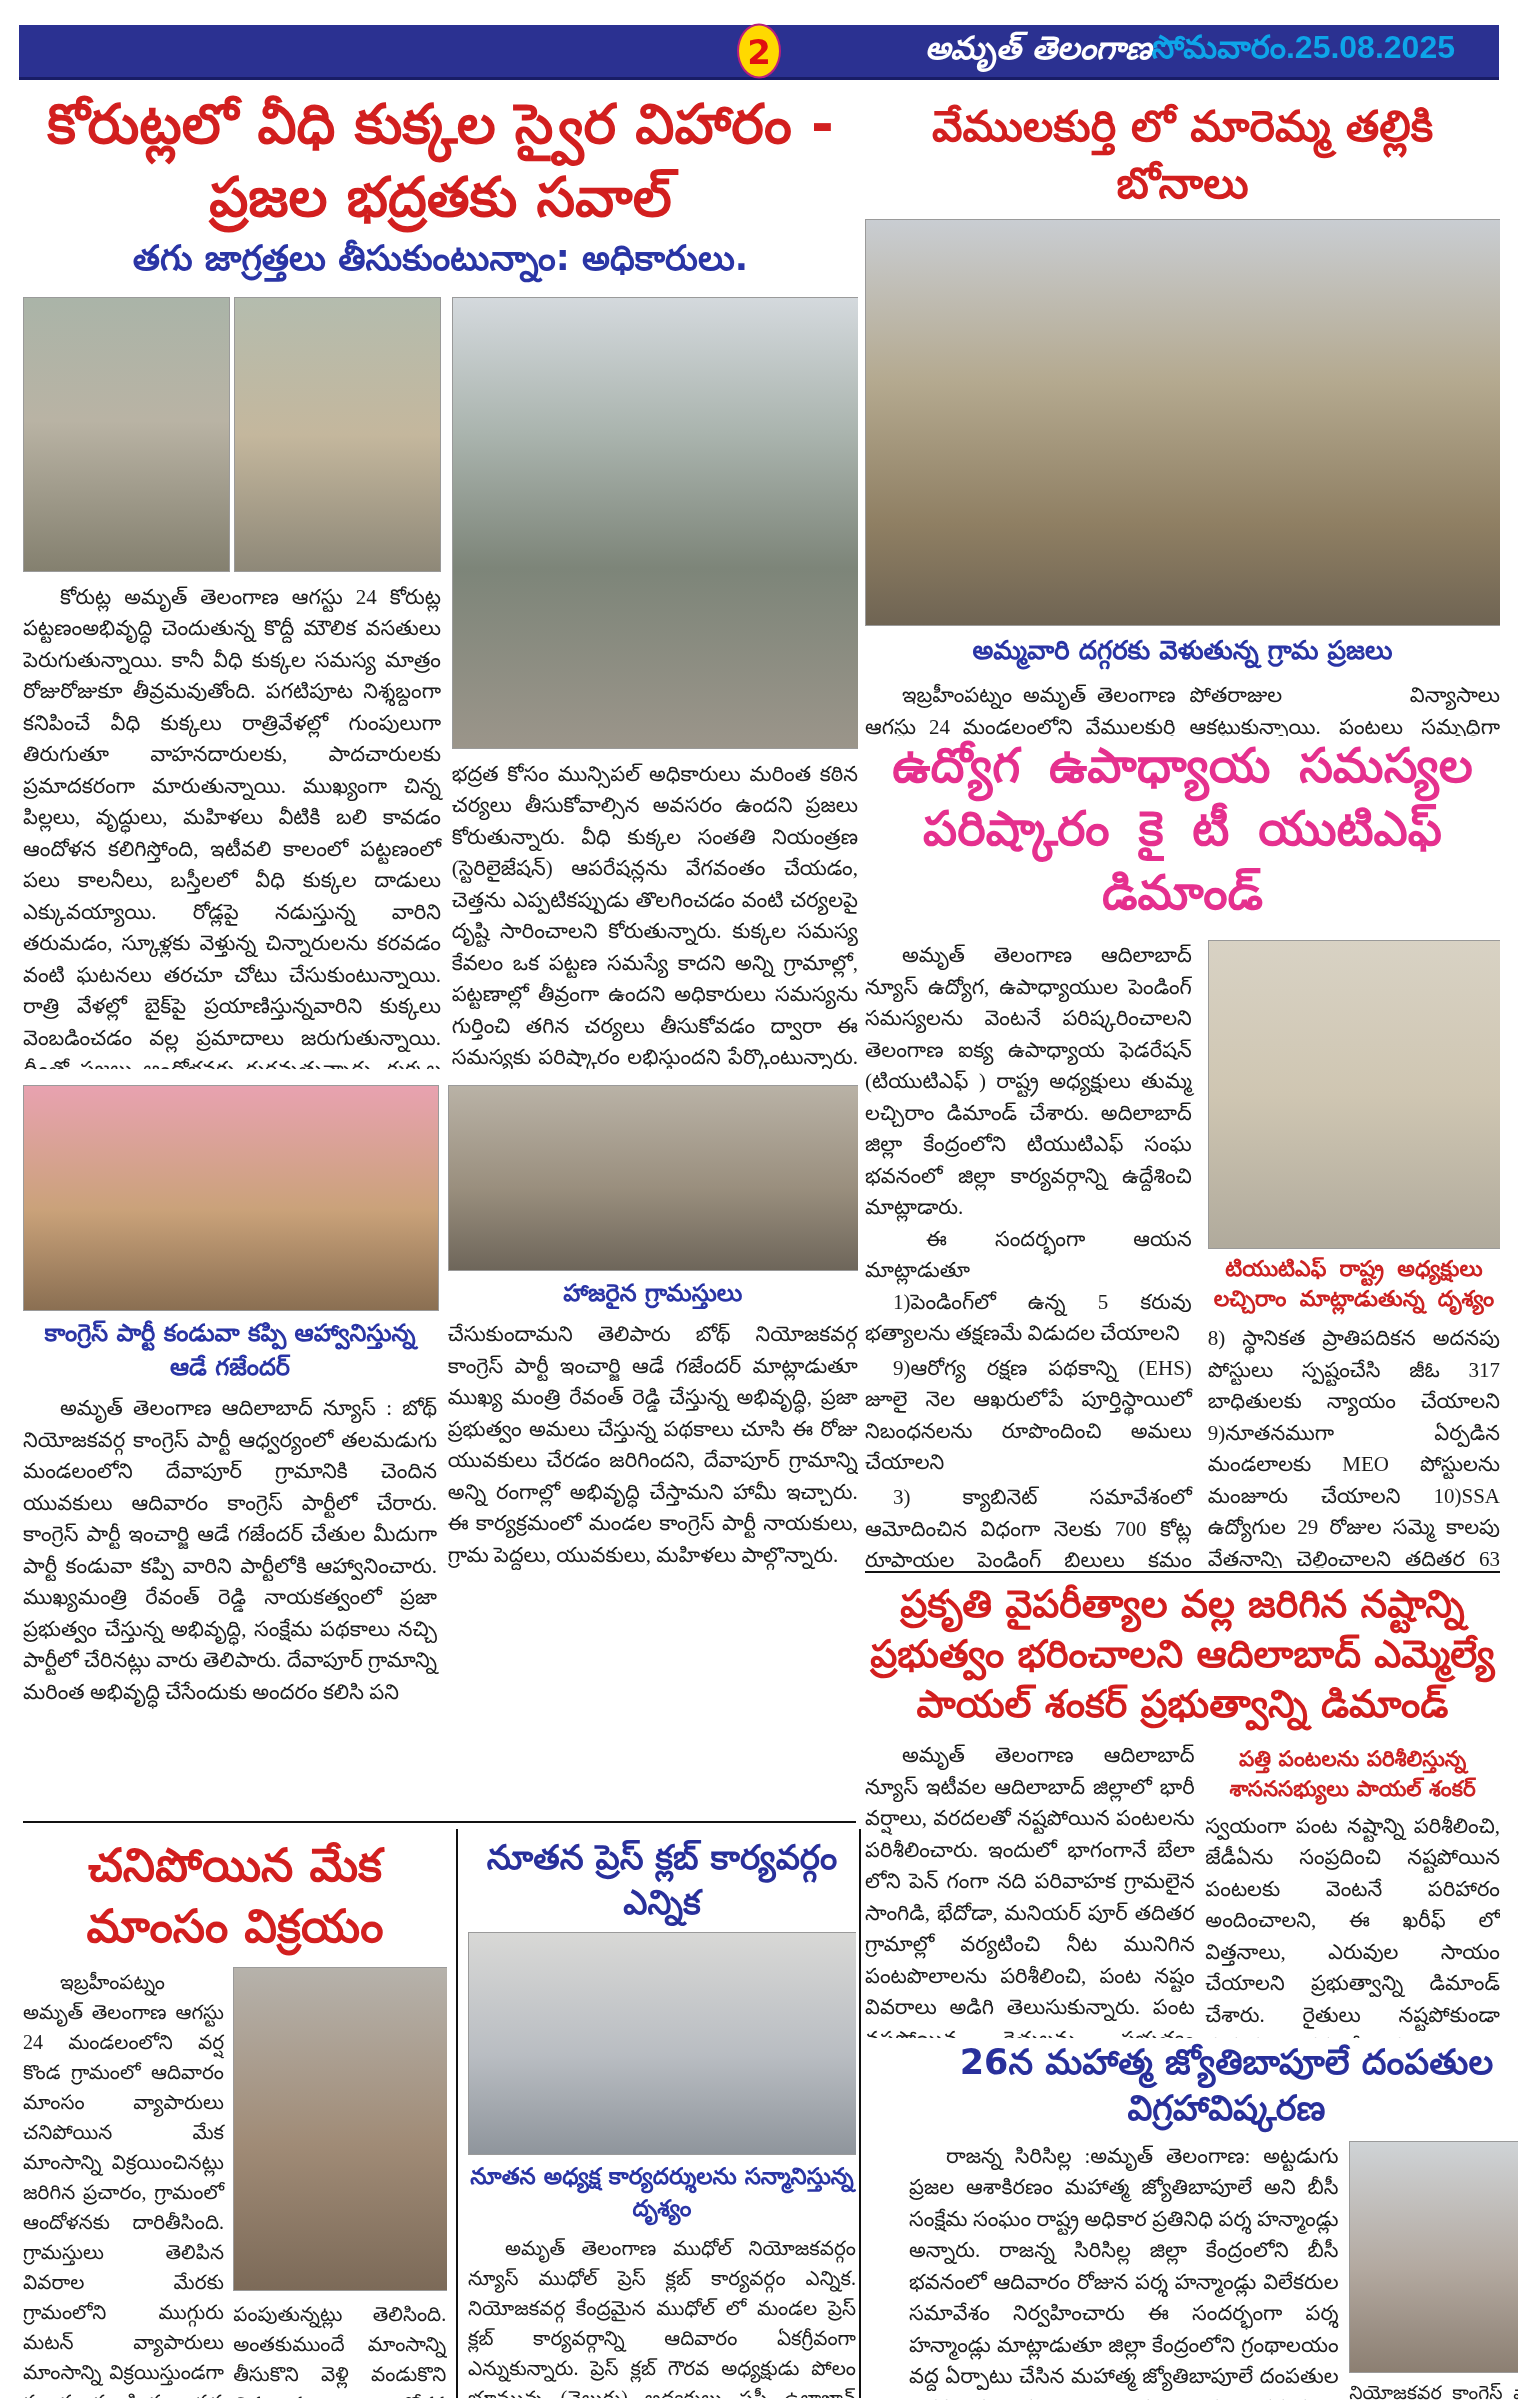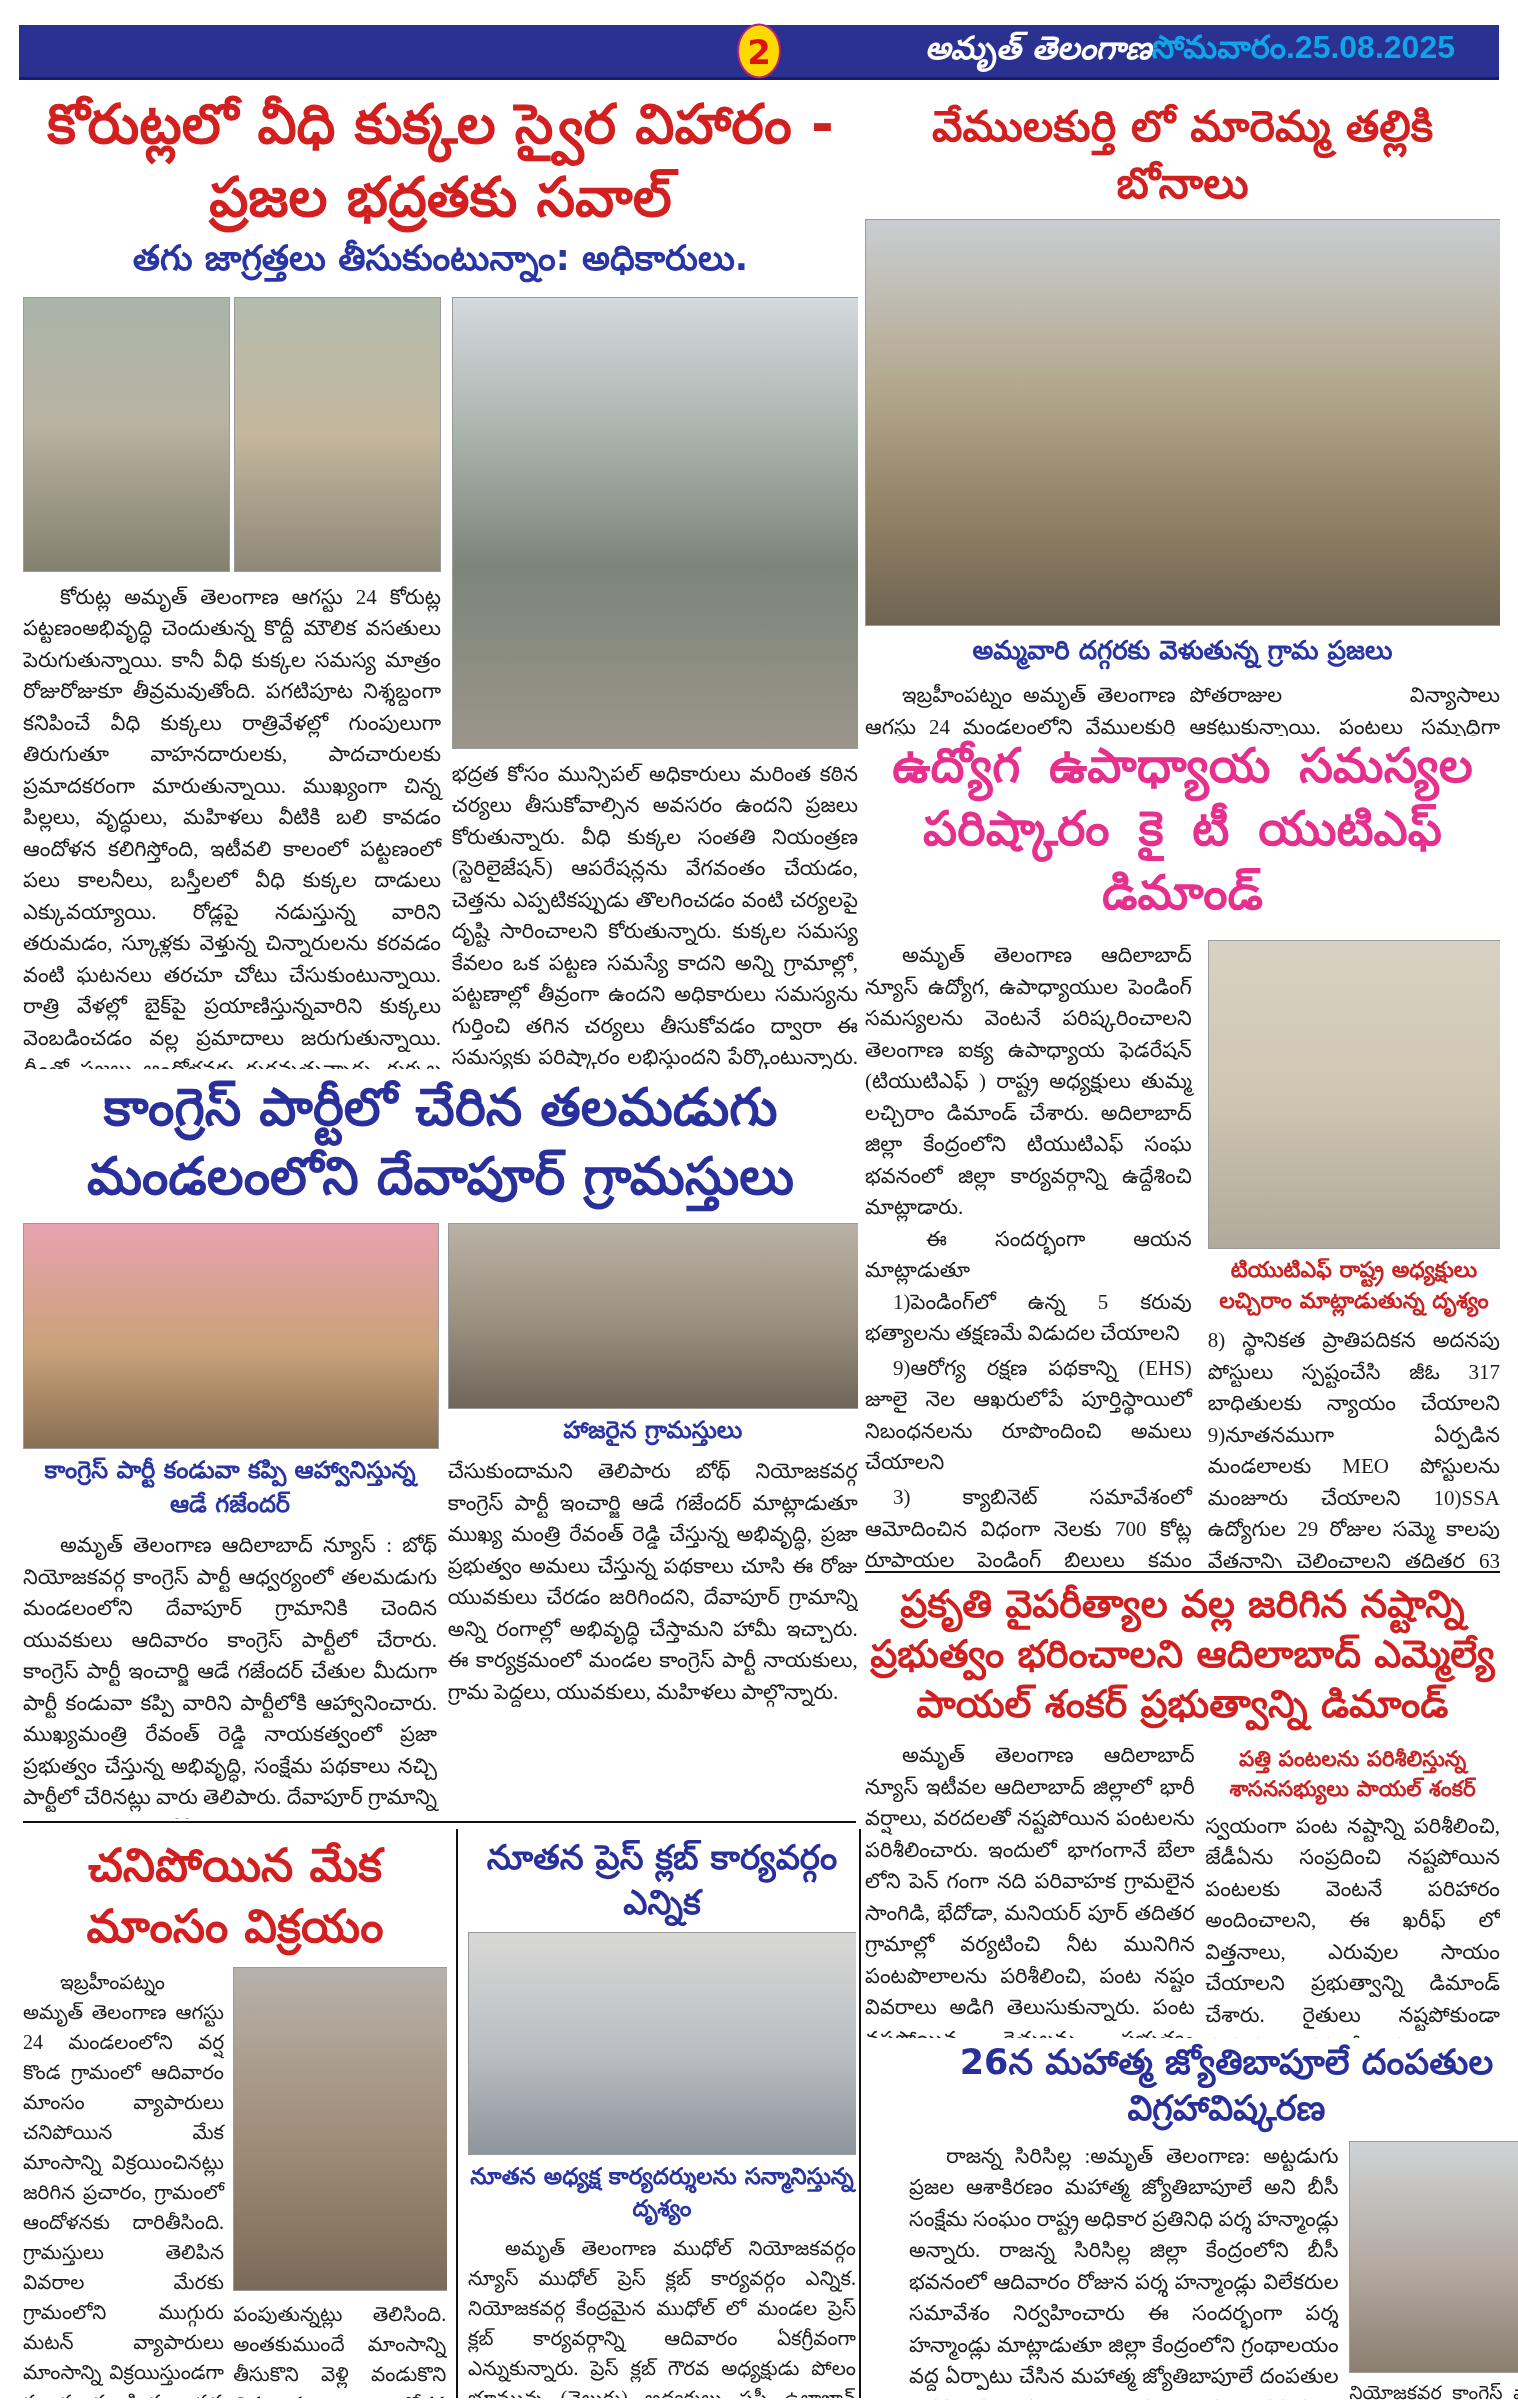--- a/index.html
+++ b/index.html
@@ -86,21 +86,20 @@
         <div class="body-text indent" style="margin-top:9.2px;">కోరుట్ల అమృత్ తెలంగాణ ఆగస్టు 24  కోరుట్ల పట్టణంఅభివృద్ధి చెందుతున్న కొద్దీ మౌలిక వసతులు పెరుగుతున్నాయి. కానీ వీధి కుక్కల సమస్య మాత్రం రోజురోజుకూ తీవ్రమవుతోంది. పగటిపూట నిశ్శబ్దంగా కనిపించే వీధి కుక్కలు రాత్రివేళల్లో గుంపులుగా తిరుగుతూ వాహనదారులకు, పాదచారులకు ప్రమాదకరంగా మారుతున్నాయి. ముఖ్యంగా చిన్న పిల్లలు, వృద్ధులు, మహిళలు వీటికి బలి కావడం ఆందోళన కలిగిస్తోంది, ఇటీవలి కాలంలో పట్టణంలో పలు కాలనీలు, బస్తీలలో వీధి కుక్కల దాడులు ఎక్కువయ్యాయి. రోడ్లపై నడుస్తున్న వారిని తరుమడం, స్కూళ్లకు వెళ్తున్న చిన్నారులను కరవడం వంటి ఘటనలు తరచూ చోటు చేసుకుంటున్నాయి. రాత్రి వేళల్లో బైక్‌పై ప్రయాణిస్తున్నవారిని కుక్కలు వెంబడించడం వల్ల ప్రమాదాలు జరుగుతున్నాయి. దీంతో ప్రజలు ఆందోళనకు గురవుతున్నారు. కుక్కల కాట్లతో గాయపడినవారికి రేబీస్ వ్యాధి వచ్చే అవకాశం ఉంటుంది. ఇది అత్యంత ప్రమాదకరమైన వ్యాధి కావడంతో ప్రజలు తీవ్ర భయాందోళనకు గురవుతున్నారు. కొంతమంది కరుణతో వీధి కుక్కలకు ఆహారం పెడుతూ ఆదరిస్తుండగా, మరికొందరు వాటి బెడద భరించలేక మున్సిపల్ అధికారులకు ఫిర్యాదు చేస్తున్నారు.</div>
       </div>
       <div style="width:407px;">
         <div class="photo ph-frame p-street" style="height:450px;"></div>
         <div class="body-text" style="margin-top:9.2px;">భద్రత కోసం మున్సిపల్ అధికారులు మరింత కఠిన చర్యలు తీసుకోవాల్సిన అవసరం ఉందని ప్రజలు కోరుతున్నారు. వీధి కుక్కల సంతతి నియంత్రణ (స్టెరిలైజేషన్) ఆపరేషన్లను వేగవంతం చేయడం, చెత్తను ఎప్పటికప్పుడు తొలగించడం వంటి చర్యలపై దృష్టి సారించాలని కోరుతున్నారు. కుక్కల సమస్య కేవలం ఒక పట్టణ సమస్యే కాదని అన్ని గ్రామాల్లో, పట్టణాల్లో తీవ్రంగా ఉందని అధికారులు సమస్యను గుర్తించి తగిన చర్యలు తీసుకోవడం ద్వారా ఈ సమస్యకు పరిష్కారం లభిస్తుందని పేర్కొంటున్నారు. వీధి కుక్కల స్వైర విహారం ప్రజల భద్రతకు సవాల్ గా మారుతున్న నేపథ్యంలో ఇటు ప్రజలు, అటు అధికారులు అప్రమత్తంగా ఉండాలని నిపుణులు సూచిస్తున్నారు.</div>
       </div>
     </div>
   </div>
 
   <div class="section" style="left:23px;top:1073px;width:835px;height:746px;">
-    <div class="hl hl-blue" style="font-size:52px;">కాంగ్రెస్ పార్టీలో చేరిన తలమడుగు మండలంలోని దేవాపూర్  గ్రామస్తులు</div>
     <div class="cols" style="margin-top:12.3px;">
       <div style="width:414px;">
         <div class="photo ph-frame p-cong1" style="height:224px;"></div>
         <div class="caption caption-blue" style="font-size:24px;margin:7.7px 0 6.1px 0;">కాంగ్రెస్ పార్టీ కండువా కప్పి ఆహ్వానిస్తున్న ఆడే గజేందర్</div>
         <div class="body-text indent">అమృత్ తెలంగాణ ఆదిలాబాద్ న్యూస్  : బోథ్ నియోజకవర్గ కాంగ్రెస్ పార్టీ ఆధ్వర్యంలో తలమడుగు మండలంలోని దేవాపూర్ గ్రామానికి చెందిన యువకులు ఆదివారం కాంగ్రెస్ పార్టీలో చేరారు. కాంగ్రెస్ పార్టీ ఇంచార్జి ఆడే గజేందర్ చేతుల మీదుగా పార్టీ కండువా కప్పి వారిని పార్టీలోకి ఆహ్వానించారు. ముఖ్యమంత్రి రేవంత్ రెడ్డి నాయకత్వంలో ప్రజా ప్రభుత్వం చేస్తున్న అభివృద్ధి, సంక్షేమ పథకాలు నచ్చి పార్టీలో చేరినట్లు వారు తెలిపారు. దేవాపూర్ గ్రామాన్ని మరింత అభివృద్ధి చేసేందుకు అందరం కలిసి పని</div>
       </div>
       <div style="width:410px;">
         <div class="photo ph-frame p-cong2" style="height:184px;"></div>
         <div class="caption caption-blue" style="font-size:24px;margin:7.7px 0 6.1px 0;">హాజరైన గ్రామస్తులు</div>
         <div class="body-text">చేసుకుందామని తెలిపారు బోథ్ నియోజకవర్గ కాంగ్రెస్ పార్టీ ఇంచార్జి ఆడే గజేందర్ మాట్లాడుతూ ముఖ్య మంత్రి రేవంత్ రెడ్డి  చేస్తున్న అభివృద్ధి, ప్రజా ప్రభుత్వం అమలు చేస్తున్న పథకాలు చూసి ఈ రోజు యువకులు చేరడం జరిగిందని, దేవాపూర్ గ్రామాన్ని అన్ని రంగాల్లో అభివృద్ధి చేస్తామని హామీ ఇచ్చారు. ఈ కార్యక్రమంలో మండల కాంగ్రెస్ పార్టీ నాయకులు, గ్రామ పెద్దలు, యువకులు, మహిళలు పాల్గొన్నారు.</div>
@@ -148,21 +147,21 @@
       <div style="width:330px;">
         <div class="body-text indent">అమృత్ తెలంగాణ ఆదిలాబాద్ న్యూస్  ఉద్యోగ, ఉపాధ్యాయుల పెండింగ్ సమస్యలను వెంటనే పరిష్కరించాలని తెలంగాణ ఐక్య ఉపాధ్యాయ ఫెడరేషన్ (టియుటిఎఫ్ ) రాష్ట్ర అధ్యక్షులు తుమ్మ లచ్చిరాం డిమాండ్ చేశారు. అదిలాబాద్ జిల్లా కేంద్రంలోని టియుటిఎఫ్ సంఘ భవనంలో జిల్లా కార్యవర్గాన్ని ఉద్దేశించి మాట్లాడారు.</div>
         <div class="body-text" style="text-indent:61px;">ఈ సందర్భంగా ఆయన మాట్లాడుతూ</div>
         <p class="demand">1)పెండింగ్‌లో ఉన్న 5 కరువు భత్యాలను తక్షణమే విడుదల చేయాలని</p>
         <p class="demand">9)ఆరోగ్య రక్షణ పథకాన్ని (EHS) జూలై నెల ఆఖరులోపే పూర్తిస్థాయిలో నిబంధనలను రూపొందించి అమలు చేయాలని</p>
         <p class="demand">3) క్యాబినెట్ సమావేశంలో ఆమోదించిన విధంగా నెలకు 700 కోట్ల రూపాయల పెండింగ్ బిల్లులు క్రమం తప్పకుండా చెల్లించాలని</p>
 
       </div>
       <div style="width:295px;">
         <div class="photo ph-frame p-tutf" style="height:307px;"></div>
-        <div class="caption caption-red" style="font-size:22px;margin:7.7px 0 6.1px 0;">టియుటిఎఫ్ రాష్ట్ర అధ్యక్షులు లచ్చిరాం మాట్లాడుతున్న దృశ్యం</div>
+        <div class="caption caption-red" style="font-size:22px;margin:7.7px 0 6.1px 0;font-family:Liberation Mono, monospace;">టియుటిఎఫ్ రాష్ట్ర అధ్యక్షులు లచ్చిరాం మాట్లాడుతున్న దృశ్యం</div>
         <div class="body-text">8)  స్థానికత ప్రాతిపదికన అదనపు పోస్టులు స్పష్టంచేసి జీఓ 317 బాధితులకు న్యాయం చేయాలని 9)నూతనముగా ఏర్పడిన మండలాలకు MEO పోస్టులను మంజూరు చేయాలని 10)SSA ఉద్యోగుల 29 రోజుల సమ్మె కాలపు వేతనాన్ని చెల్లించాలని తదితర 63 డిమాండ్ల పరిష్కారం కొరకు TGEJAC ఆధ్వర్యంలో పలుమార్లు ప్రాతినిధ్యం చేసినప్పటికీ ప్రభుత్వ స్పందన లేనందున సెప్టెంబర్ 1 వ తేదీ నుండి ఉద్యమ కార్యాచరణకు జిల్లా కేంద్రాల్లో నల్ల బ్యాడ్జీలతో నాంపల్లి, తెలుగు లలిత కళాతోరణం వరకు: వివిధ జిల్లాల నుండి TGEJAC పోరాట కార్యక్రమాలకు పిలుపునిచ్చారు. ఈ సమావేశంలో శ్రీకాంత్, ఎం.జలంధర్ రెడ్డి, అల్లూరి భూమన్న, జిల్లా కార్యదర్శులు మరియు వివిధ మండల అధ్యక్ష కార్యదర్శులు పాల్గొన్నారు.</div>
       </div>
     </div>
   </div>
 
   <div class="divider-h" style="left:865px;top:1571px;width:635px;"></div>
 
   <div class="section" style="left:865px;top:1579px;width:635px;height:459px;">
     <div class="hl hl-red" style="font-size:38px;">ప్రకృతి వైపరీత్యాల వల్ల జరిగిన నష్టాన్ని ప్రభుత్వం భరించాలని ఆదిలాబాద్ ఎమ్మెల్యే పాయల్ శంకర్ ప్రభుత్వాన్ని డిమాండ్</div>
     <div class="cols" style="margin-top:10.7px;gap:10.7px;">

